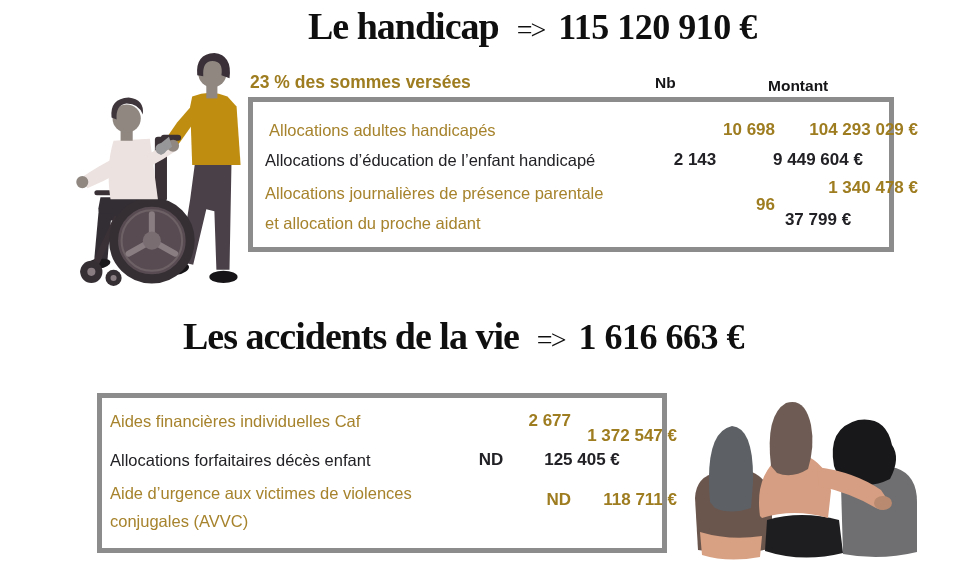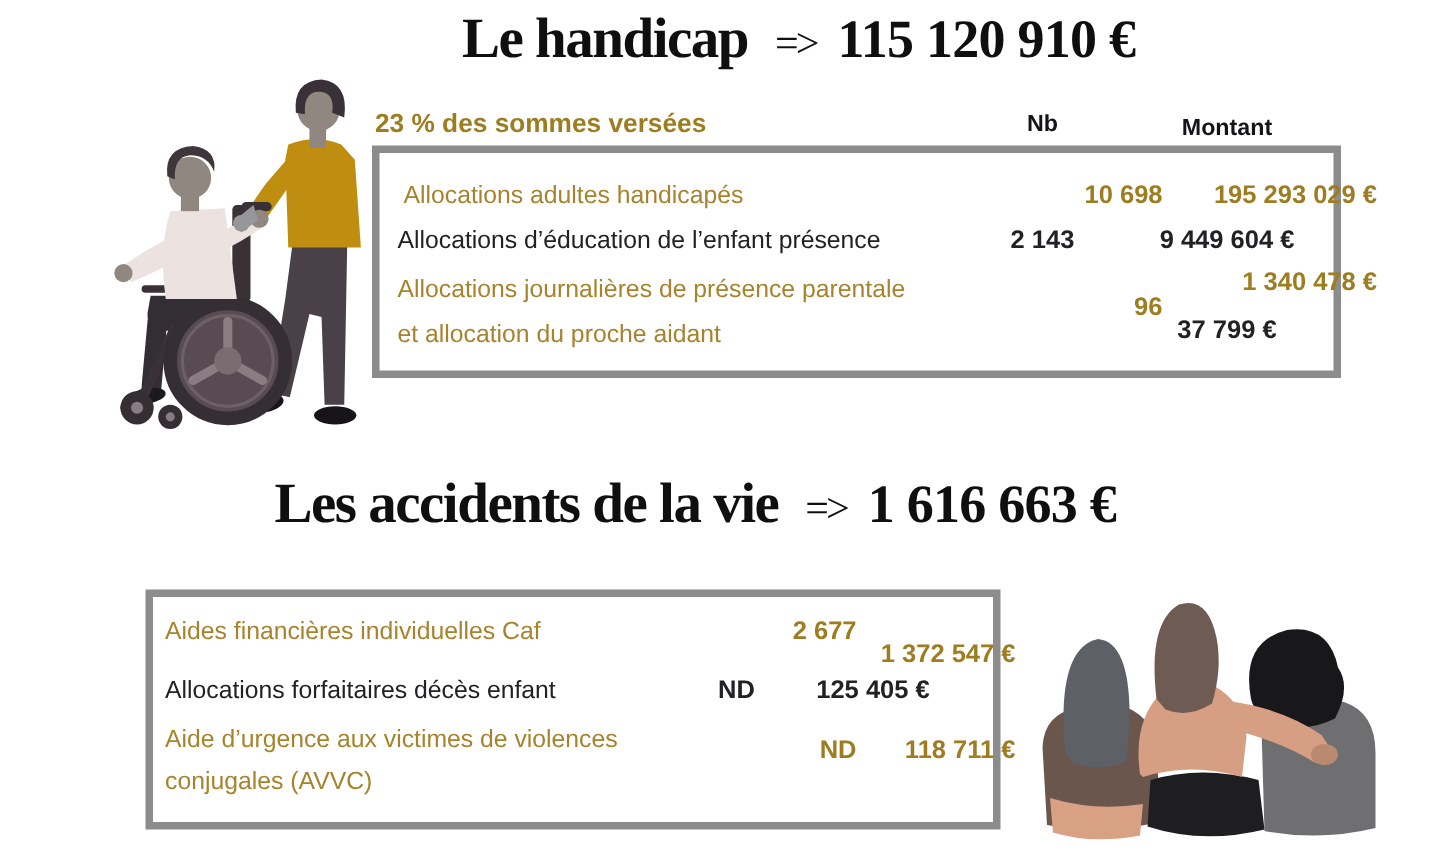--- a/index.html
+++ b/index.html
@@ -17,21 +17,21 @@
 
   .title{position:absolute;display:flex;align-items:baseline;color:var(--title);
          font-family:"Liberation Serif",serif;font-weight:700;white-space:nowrap;}
   .title .t-label{font-size:38px;letter-spacing:-1px;}
   .title .t-arrow{font-size:28px;font-weight:500;margin:0 14px 0 18px;letter-spacing:-2px;}
   .title .t-amount{font-size:36px;letter-spacing:-0.5px;}
   #title-handicap{left:308px;top:4px;}
   #title-accidents{left:183px;top:314px;}
 
   .gold-subtitle{position:absolute;left:250px;top:72px;font-size:17.5px;font-weight:700;color:var(--gold);}
-  .col-head{position:absolute;font-size:15.5px;font-weight:700;color:#151518;text-align:center;}
+  .col-head{position:absolute;font-size:15.5px;font-weight:700;color:#151518;text-align:left;}
   #col-nb{left:655px;top:74px;width:80px;}
   #col-montant{left:768px;top:77px;width:100px;}
 
   .data-box{position:absolute;border:5px solid var(--border);background:#fff;}
   #box-handicap{left:248px;top:97px;width:646px;height:155px;}
   #box-accidents{left:97px;top:393px;width:570px;height:160px;}
 
   .cell{position:absolute;white-space:nowrap;line-height:22px;}
   .lbl{font-size:16.5px;text-align:right;}
   .num{font-size:17px;font-weight:700;text-align:center;}
@@ -115,23 +115,23 @@
     <path d="M138,27 Q136,6 155,5 Q173,7 170,30 L162,27 Q164,13 153,13 Q143,13 144,28 Z" fill="#3a3138"></path>
   </svg>
 
   <div class="gold-subtitle">23 % des sommes versées</div>
   <div class="col-head" id="col-nb">Nb</div>
   <div class="col-head" id="col-montant">Montant</div>
 
   <div class="data-box" id="box-handicap">
     <div class="cell lbl gold indent" style="top:17px">Allocations adultes handicapés</div>
     <div class="cell num goldnum nb" style="top:17px">10 698</div>
-    <div class="cell num goldnum mt" style="top:17px">195 293 029 €</div>
+    <div class="cell num goldnum mt" style="top:17px">104 293 029 €</div>
 
-    <div class="cell lbl dark" style="top:47px">Allocations d’éducation de l’enfant présence</div>
+    <div class="cell lbl dark" style="top:47px">Allocations d’éducation de l’enfant handicapé</div>
     <div class="cell num dark nb" style="top:47px">2 143</div>
     <div class="cell num dark mt" style="top:47px">9 449 604 €</div>
 
     <div class="cell lbl gold" style="top:110px">et allocation du proche aidant</div>
     <div class="cell lbl gold" style="top:80px">Allocations journalières de présence parentale</div>
     <div class="cell num goldnum nb" style="top:92px">96</div>
     <div class="cell num goldnum mt" style="top:75px">1 340 478 €</div>
     <div class="cell num dark mt" style="top:107px">37 799 €</div>
   </div>
 

